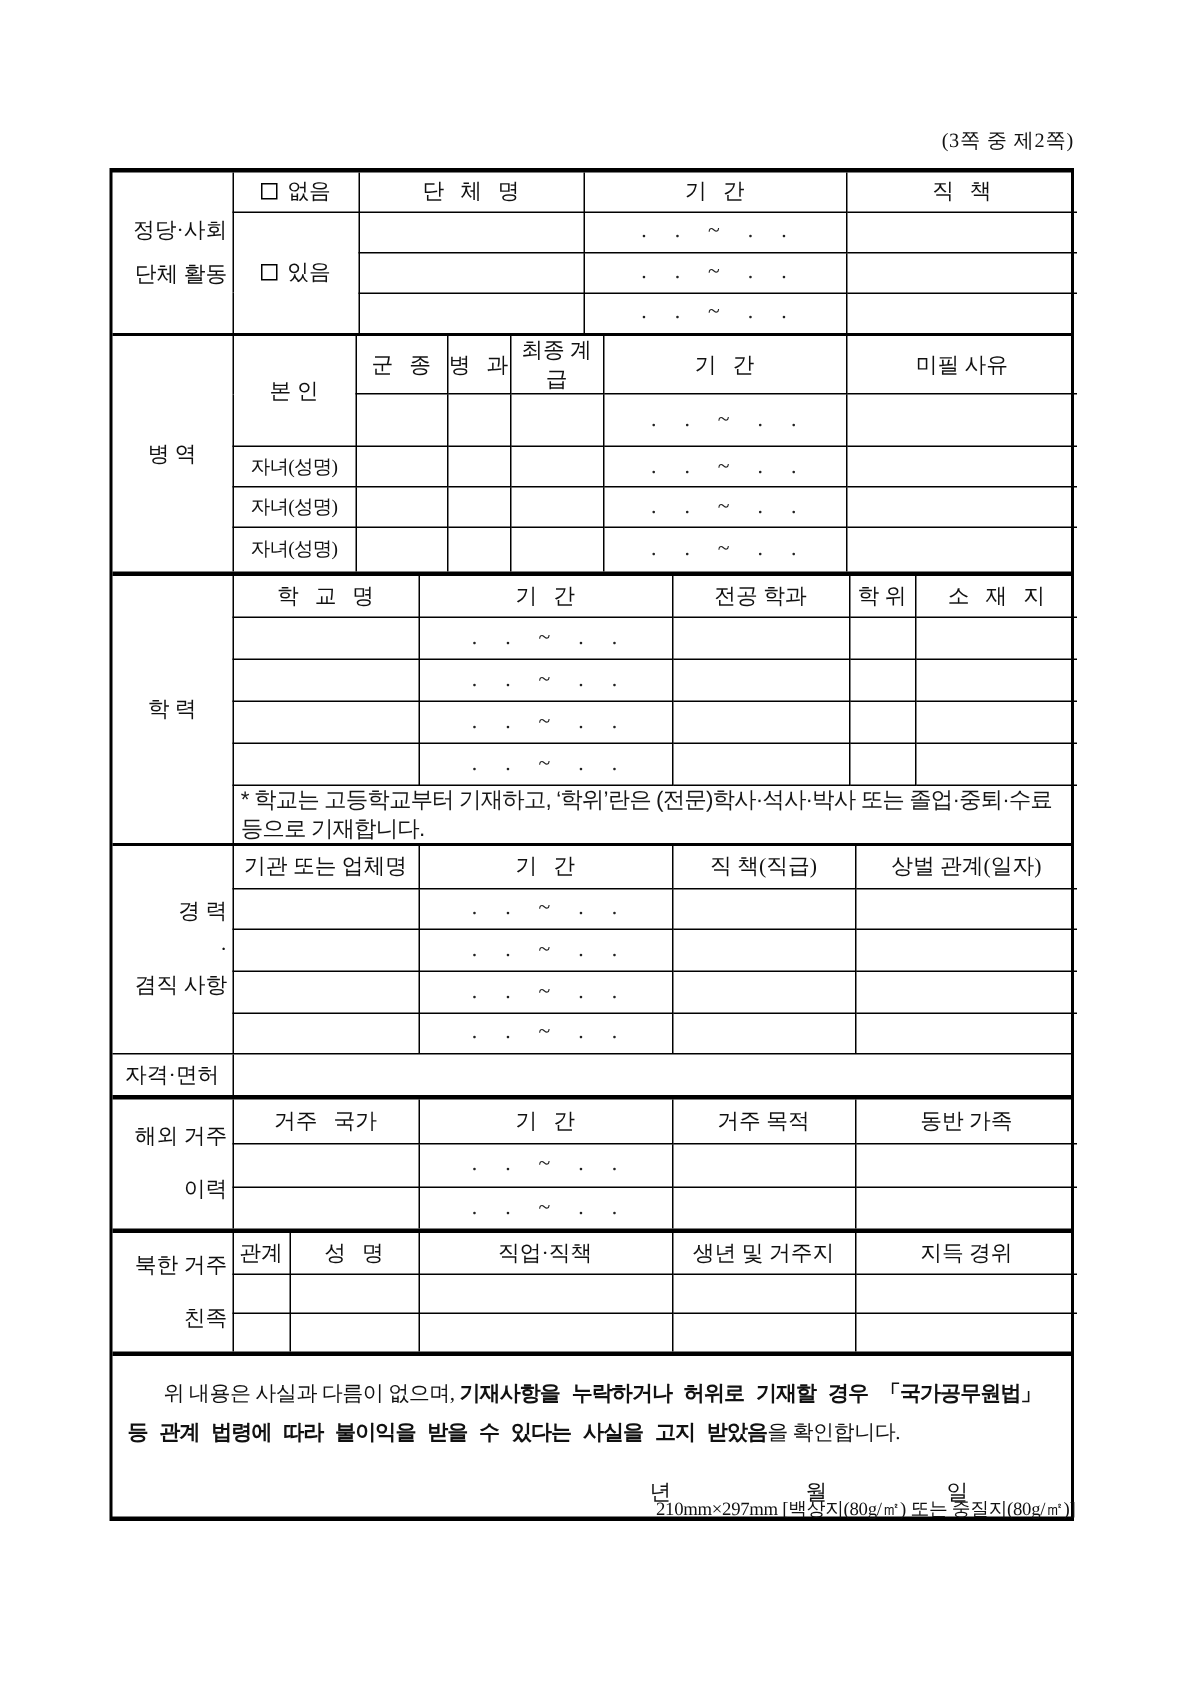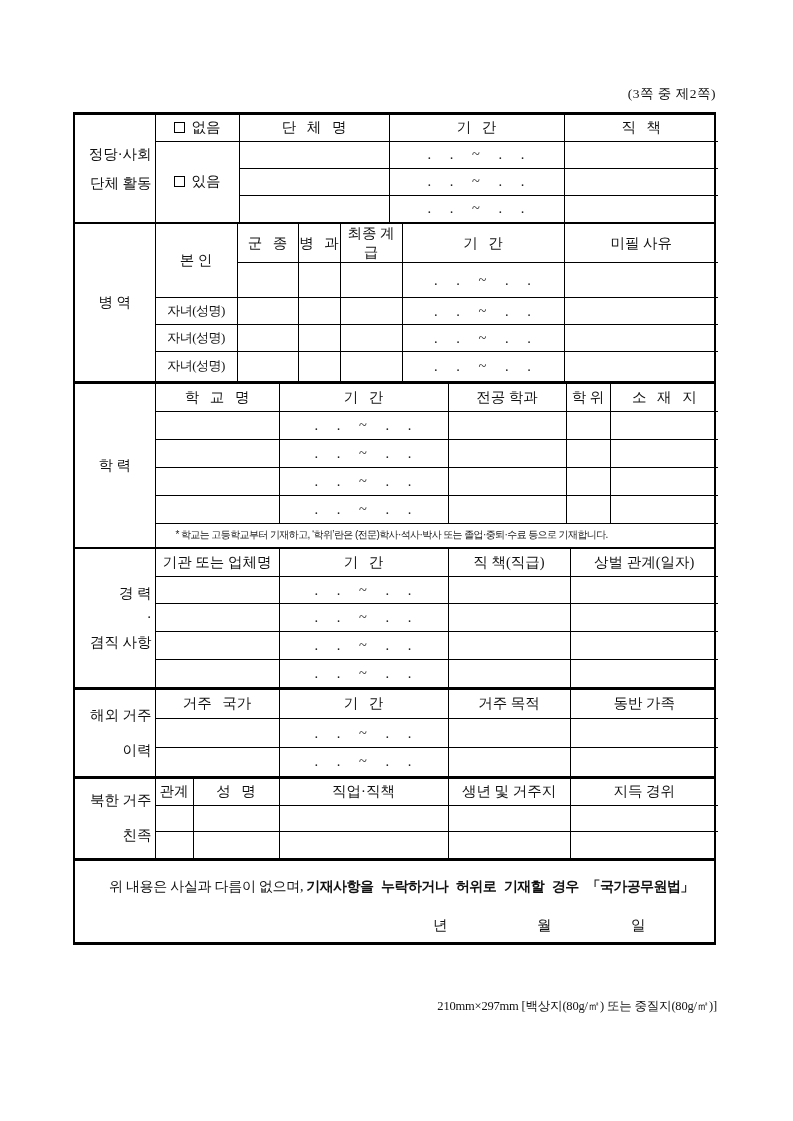--- a/index.html
+++ b/index.html
@@ -33,21 +33,21 @@
   .lbl-tall div { line-height:2.4; }
   .lbl-mid div { line-height:1.7; }
   .dots { word-spacing:13px; letter-spacing:1px; color:#222; }
   .cb {
     display:inline-block; width:11px; height:11px; border:1.6px solid #000;
     margin-right:7px; vertical-align:-1px; background:#fff;
   }
   .small { font-size:13px; letter-spacing:-0.5px;text-align:center; }
   .note {
     text-align:left; font-family:"Liberation Sans","DejaVu Sans",sans-serif;
-    font-size:10px; letter-spacing:-0.6px; padding-left:20px; color:#171717;
+    font-size:15px; letter-spacing:-0.6px; padding-left:5px; color:#171717;
   }
   .decl { padding:13px 8px 0 10px; font-size:14px; }
   .decl-line { white-space:nowrap; line-height:26px; letter-spacing:-0.3px; }
   .decl-line.first { padding-left:24px; }
   .decl b {
     font-family:Liberation Mono, monospace;
     font-weight:700; letter-spacing:-0.6px;
   }
   .date-line { position:relative; height:26px; margin-top:16px; font-size:14.5px; }
   .date-line span { position:absolute; }
@@ -261,20 +261,34 @@
       <tr class="h27">
         <td></td>
         <td class="dots">. . ~ . .</td>
         <td></td>
         <td></td>
       </tr>
     </tbody>
       </table>
   </div>
 
+  <div class="sep1">
+    <table>
+      <colgroup>
+          <col style="width:80px">
+          <col style="width:563px">
+        </colgroup>
+      <tbody>
+          <tr class="h27">
+        <td>자격·면허</td>
+        <td></td>
+      </tr>
+    </tbody>
+      </table>
+  </div>
 
   <div class="sep3">
     <table>
       <colgroup>
           <col style="width:80px">
           <col style="width:124px">
           <col style="width:169px">
           <col style="width:122px">
           <col style="width:148px">
         </colgroup>
@@ -340,20 +354,21 @@
         <td></td>
         <td></td>
         <td></td>
       </tr>
     </tbody>
       </table>
   </div>
 
   <div class="sep3 decl">
     <div class="decl-line first"><span>위 내용은 사실과 다름이 없으며, </span><b>기재사항을 누락하거나 허위로 기재할 경우 「국가공무원법」</b></div>
+    <div class="decl-line"><b>등 관계 법령에 따라 불이익을 받을 수 있다는 사실을 고지 받았음</b><span>을 확인합니다.</span></div>
     <div class="date-line">
       <span style="left:348px">년</span>
       <span style="left:452px">월</span>
       <span style="left:546px">일</span>
     </div>
   </div>
 
 </div>
 
 <div class="footer">210mm×297mm [백상지(80g/㎡) 또는 중질지(80g/㎡)]</div>

